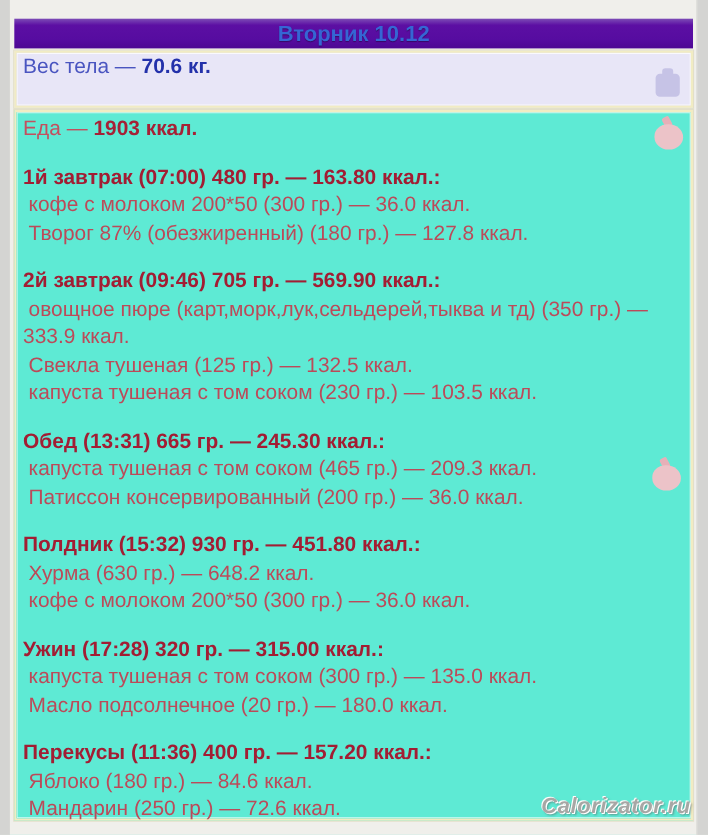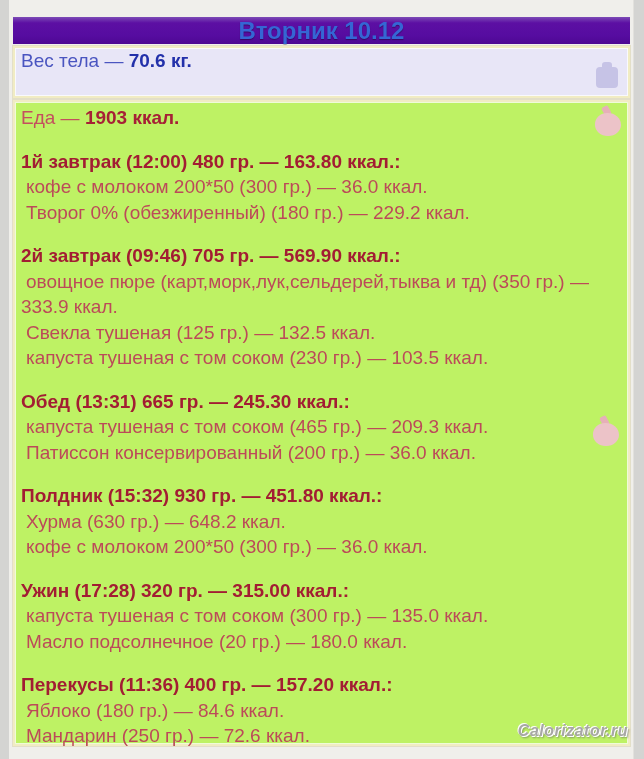--- a/index.html
+++ b/index.html
@@ -14,38 +14,38 @@
   .side-strip.left  { left:0;  width:9px; }
   .side-strip.right { right:0; width:11px; border-left:1px solid #e2e1dd; }
 
   
   .header-bar {
     position:absolute; left:13px; top:17px; width:617px; height:27px;
     background:linear-gradient(#7d4cb6 0%, #5c0fa3 22%, #560ca0 70%, #4d0892 100%);
     display:flex; align-items:center; justify-content:center;
   }
   .header-title {
-    color:#3566d4; font-size:24px; font-weight:bold; line-height:1;
+    color:#3566d4; font-size:20px; font-weight:bold; line-height:1;
     text-shadow:0 1px 1px rgba(0,0,0,0.35);
   }
 
   
   .card {
     position:absolute; left:13px; width:617px;
     border:2px solid #f1ecc3;
     box-shadow:0 0 0 1px #e3dfc8, inset 0 0 0 1px rgba(255,255,255,0.75);
   }
 
   
   .weight-box { top:46px; height:52px; background:#e8e6f7; padding:1px 40px 16px 6px; }
   .weight-line { font-size:19px; line-height:24px; color:#4a55c0; white-space:nowrap; }
   .weight-line b { color:#2331aa; }
 
   
-  .food-box { top:100px; height:646px; background:#bef264; padding:3px 0 0 6px; }
+  .food-box { top:100px; height:646px; background:#5eead4; padding:3px 0 0 6px; }
   .food-total-line { font-size:19px; line-height:25.5px; color:#c44f5e; }
   .food-total-line b { color:#a62136; }
 
   .meal { margin-top:18px; }
   .meal-title {
     font-size:19px; line-height:25.5px; font-weight:bold; color:#a21d33;
   }
   .food-item {
     font-size:19px; line-height:25.5px; color:#bc4a59; text-indent:5px;
   }
@@ -69,21 +69,21 @@
   .apple-icon .apple-stem {
     position:absolute; left:9px; top:0; width:7px; height:10px;
     background:#e6b0b8; border-radius:2px; transform:rotate(-28deg);
   }
   .apple-top    { top:4px;   right:6px; }
   .apple-middle { top:314px; right:8px; }
 
   
   .watermark {
     position:absolute; right:16px; top:722px;
-    font-size:16px; font-weight:bold; font-style:italic;
+    font-size:20px; font-weight:bold; font-style:italic;
     color:#a7a7a5; letter-spacing:0.5px;
     text-shadow:-1px -1px 0 #fcfcfa, 1px 1px 0 #ffffff, 2px 2px 2px rgba(90,90,90,0.55);
   }
 </style>
 </head>
 <body>
 
 <div class="side-strip left"></div>
 <div class="side-strip right"></div>
 
@@ -97,24 +97,24 @@
     <div class="kb-knob"></div>
     <div class="kb-body"></div>
   </div>
 </div>
 
 <div class="card food-box">
   <div class="food-total-line"><span>Еда —</span> <b>1903 ккал.</b></div>
 
   <div>
   <div class="meal">
-    <div class="meal-title">1й завтрак (12:00) 480 гр. — 163.80 ккал.:</div>
+    <div class="meal-title">1й завтрак (07:00) 480 гр. — 163.80 ккал.:</div>
     <div>
           <div class="food-item">кофе с молоком 200*50 (300 гр.) — 36.0 ккал.</div>
-          <div class="food-item">Творог 0% (обезжиренный) (180 гр.) — 229.2 ккал.</div>
+          <div class="food-item">Творог 87% (обезжиренный) (180 гр.) — 127.8 ккал.</div>
         </div>
   </div>
 
   <div class="meal">
     <div class="meal-title">2й завтрак (09:46) 705 гр. — 569.90 ккал.:</div>
     <div>
           <div class="food-item">овощное пюре (карт,морк,лук,сельдерей,тыква и тд) (350 гр.) — 333.9 ккал.</div>
           <div class="food-item">Свекла тушеная (125 гр.) — 132.5 ккал.</div>
           <div class="food-item">капуста тушеная с том соком (230 гр.) — 103.5 ккал.</div>
         </div>

